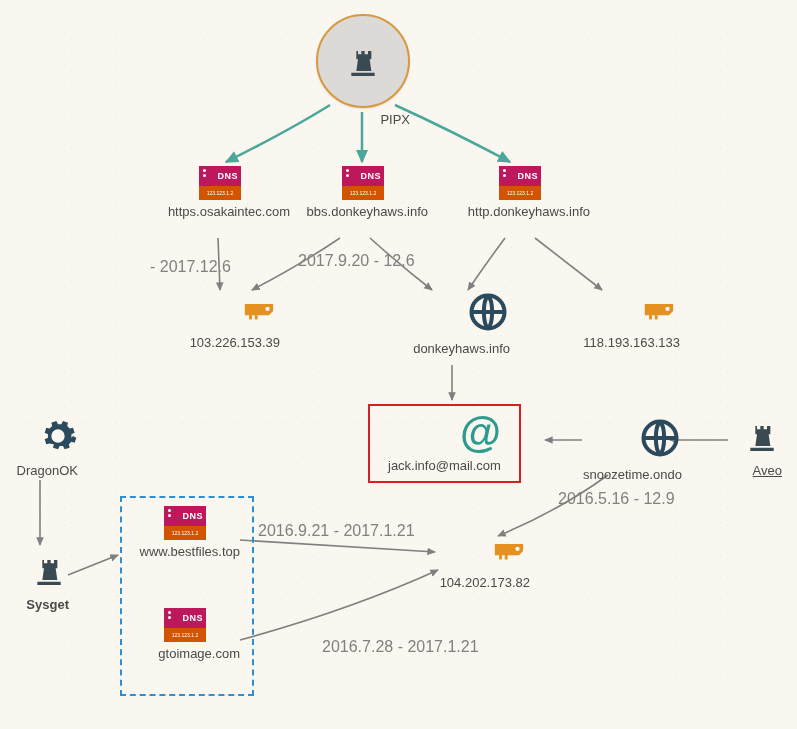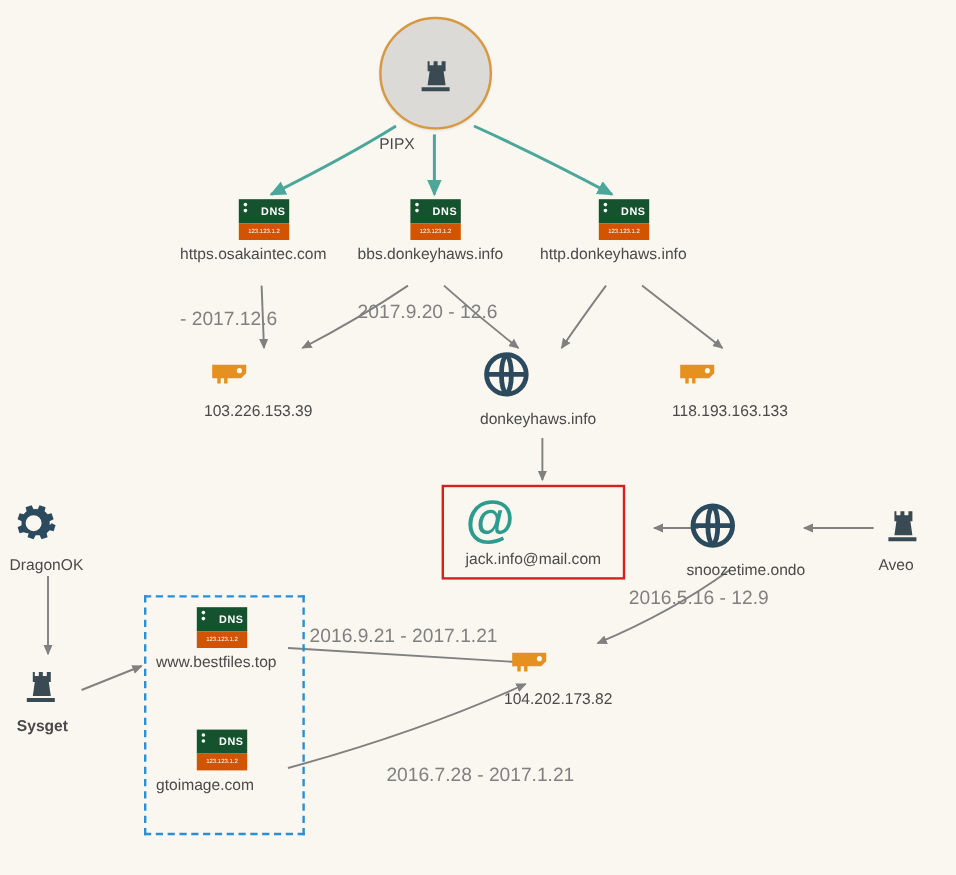--- a/index.html
+++ b/index.html
@@ -18,21 +18,21 @@
     inset: 0;
     background-image:
       radial-gradient(rgba(0,0,0,0.05) 0.5px, transparent 0.5px),
       radial-gradient(rgba(0,0,0,0.04) 0.5px, transparent 0.5px);
     background-size: 11px 11px, 17px 17px;
     background-position: 0 0, 5px 7px;
     pointer-events: none;
   }
   .node {
     position: absolute;
-    text-align: left;
+    text-align: right;
     font-size: 13px;
     color: #4a4a4a;
   }
   .node .label {
     margin-top: 4px;
     white-space: nowrap;
   }
   .edge-label {
     position: absolute;
     font-size: 16px;
@@ -42,21 +42,21 @@
   .dns-box {
     width: 42px;
     height: 34px;
     margin: 0 auto;
     position: relative;
     display: flex;
     flex-direction: column;
   }
   .dns-top {
     flex: 1.4;
-    background: #14532d;
+    background: #be185d;
     display: flex;
     align-items: center;
     justify-content: flex-end;
     padding-right: 3px;
   }
   .dns-top span {
     color: #fff;
     font-weight: bold;
     font-size: 9px;
     letter-spacing: 0.5px;
@@ -270,21 +270,21 @@
 </div>
 
 <div class="node" style="left:572px; top:416px; width:110px;">
   <svg class="globe" viewBox="0 0 24 24">
     <circle cx="12" cy="12" r="9" fill="none" stroke="currentColor" stroke-width="2.2"></circle>
     <path d="M3 12h18M12 3c3 3 3 15 0 18M12 3c-3 3-3 15 0 18" fill="none" stroke="currentColor" stroke-width="2.2"></path>
   </svg>
   <div class="label">snoozetime.ondo</div>
 </div>
 
-<div class="node" style="left:732px; top:416px; width:50px;">
+<div class="node" style="left:732px; top:416px; width:50px;text-decoration:underline;">
   <svg class="rook" viewBox="0 0 24 24">
     <path fill="currentColor" d="M5 21h14v-2H5v2zm2-3h10l-1-7h1V6h-2v2h-2V6h-2v2h-2V6H8v5h1l-1 7z"></path>
   </svg>
   <div class="label">Aveo</div>
 </div>
 
 <div class="node" style="left:8px; top:416px; width:70px;">
   <svg class="gear" viewBox="0 0 24 24">
     <path fill="currentColor" d="M12 8a4 4 0 100 8 4 4 0 000-8zm9 4l2 1-1 3-2-.5a8 8 0 01-1.5 1.5l.5 2-3 1-1-2a8 8 0 01-2 0l-1 2-3-1 .5-2A8 8 0 017 16.5L5 17l-1-3 2-1a8 8 0 010-2l-2-1 1-3 2 .5A8 8 0 018.5 6L8 4l3-1 1 2a8 8 0 012 0l1-2 3 1-.5 2A8 8 0 0119 7.5l2-.5 1 3-2 1a8 8 0 010 2z"></path>
   </svg>
@@ -328,15 +328,15 @@
 
 <div class="node" style="left:420px; top:534px; width:110px;">
   <svg class="nic" viewBox="0 0 24 24">
     <path fill="currentColor" d="M2 7v8h3v3h2v-3h2v3h2v-3h8l3-3V7H2zm16 5a1.5 1.5 0 110-3 1.5 1.5 0 010 3z"></path>
   </svg>
   <div class="label">104.202.173.82</div>
 </div>
 
 <div class="edge-label" style="left:150px; top:258px;">- 2017.12.6</div>
 <div class="edge-label" style="left:298px; top:252px;">2017.9.20 - 12.6</div>
-<div class="edge-label" style="left:524px; top:490px;">2016.5.16 - 12.9</div>
+<div class="edge-label" style="left:558px; top:490px;">2016.5.16 - 12.9</div>
 <div class="edge-label" style="left:258px; top:522px;">2016.9.21 - 2017.1.21</div>
 <div class="edge-label" style="left:322px; top:638px;">2016.7.28 - 2017.1.21</div>
 
 </body></html>

